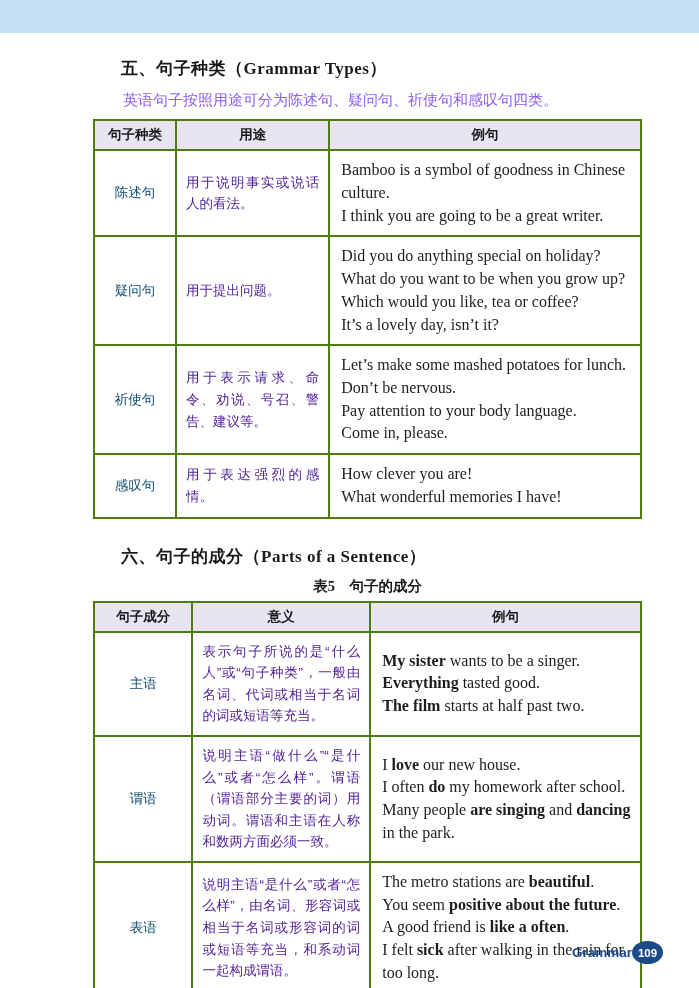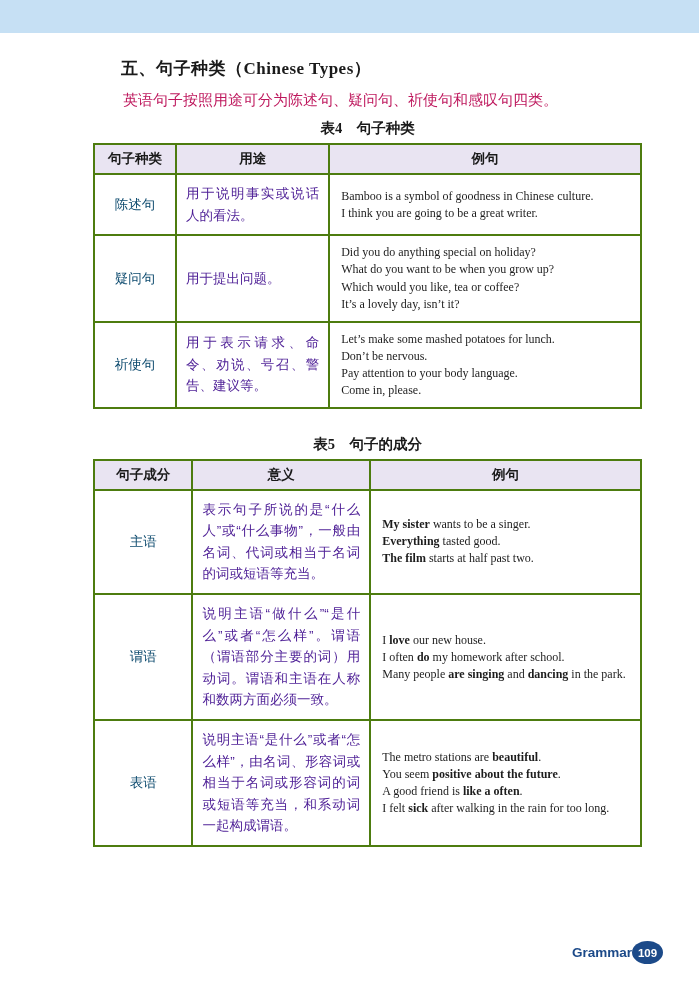--- a/index.html
+++ b/index.html
@@ -11,21 +11,21 @@
   .page{position:relative;width:699px;height:988px;background:#ffffff;}
   .top-band{height:33px;width:100%;background:#c6e0f4;}
   .content{margin:0 57px 0 93px;width:549px;}
   .sec-heading{
     font-size:17px;font-weight:bold;color:#1a1a1a;
     font-family:"Liberation Serif","DejaVu Serif",serif;
     margin:24px 0 9px 28px;letter-spacing:0.5px;
   }
   .intro{
     font-size:15px;line-height:1.55;margin:0 0 7px 0;
-    text-indent:2em;color:#be185d;
+    text-indent:2em;color:#8b5cf6;
     font-family:"Liberation Serif","DejaVu Serif",serif;
   }
   .tbl-caption{
     text-align:center;font-weight:bold;font-size:14.5px;color:#1a1a1a;
     margin:4px 0 5px 0;
     font-family:"Liberation Serif","DejaVu Serif",serif;
   }
   table{
     width:549px;border-collapse:collapse;table-layout:fixed;
     margin:0 0 2px 0;
@@ -38,21 +38,21 @@
   td{vertical-align:middle;}
   td.c1{
     text-align:center;font-size:13.5px;color:#0c4a6e;padding:6px 4px;
   }
   td.c2{
     font-size:13.5px;line-height:1.6;color:#4c1d95;
     padding:8px 9px;text-align:justify;
   }
   td.c3{
     font-family:"Liberation Serif","DejaVu Serif",serif;
-    font-size:12px;line-height:1.42;color:#1d1d1d;
+    font-size:16px;line-height:1.42;color:#1d1d1d;
     padding:8px 6px 8px 11px;
   }
   .ex{display:block;}
   .b{font-weight:bold;}
   #table4{margin-bottom:26px;}
   .footer{
     position:absolute;right:36px;bottom:24px;
     display:flex;align-items:center;
   }
   .footer-label{
@@ -66,24 +66,23 @@
   }
 </style>
 </head>
 <body>
 
 <div class="page">
   <div class="top-band"></div>
 
   <div class="content">
 
-    <div class="sec-heading">五、句子种类（Chinese Types）</div>
+    <div class="sec-heading">五、句子种类（Grammar Types）</div>
     <p class="intro">英语句子按照用途可分为陈述句、疑问句、祈使句和感叹句四类。</p>
 
-    <div class="tbl-caption">表4　句子种类</div>
     <table id="table4">
       <colgroup>
           <col style="width:15%">
           <col style="width:28%">
           <col style="width:57%">
         </colgroup>
       <thead>
           <tr>
             <th>句子种类</th>
             <th>用途</th>
@@ -112,42 +111,51 @@
           <tr>
             <td class="c1">祈使句</td>
             <td class="c2">用于表示请求、命令、劝说、号召、警告、建议等。</td>
             <td class="c3">
               <span class="ex"><span>Let’s make some mashed potatoes for lunch.</span></span>
               <span class="ex"><span>Don’t be nervous.</span></span>
               <span class="ex"><span>Pay attention to your body language.</span></span>
               <span class="ex"><span>Come in, please.</span></span>
             </td>
           </tr>
+          <tr>
+            <td class="c1">感叹句</td>
+            <td class="c2">用于表达强烈的感情。</td>
+            <td class="c3">
+              <span class="ex"><span>How clever you are!</span></span>
+              <span class="ex"><span>What wonderful memories I have!</span></span>
+            </td>
+          </tr>
         </tbody>
     </table>
 
+    <div class="sec-heading">六、句子的成分（Parts of a Sentence）</div>
 
     <div class="tbl-caption">表5　句子的成分</div>
     <table id="table5">
       <colgroup>
           <col style="width:18%">
           <col style="width:32.5%">
           <col style="width:49.5%">
         </colgroup>
       <thead>
           <tr>
             <th>句子成分</th>
             <th>意义</th>
             <th>例句</th>
           </tr>
         </thead>
       <tbody>
           <tr>
             <td class="c1">主语</td>
-            <td class="c2">表示句子所说的是“什么人”或“什么事物”，一般由名词、代词或相当于名词的词或短语等充当。</td>
+            <td class="c2">表示句子所说的是“什么人”或“句子种类”，一般由名词、代词或相当于名词的词或短语等充当。</td>
             <td class="c3">
               <span class="ex"><span class="b">My sister</span><span> wants to be a singer.</span></span>
               <span class="ex"><span class="b">Everything</span><span> tasted good.</span></span>
               <span class="ex"><span class="b">The film</span><span> starts at half past two.</span></span>
             </td>
           </tr>
           <tr>
             <td class="c1">谓语</td>
             <td class="c2">说明主语“做什么”“是什么”或者“怎么样”。谓语（谓语部分主要的词）用动词。谓语和主语在人称和数两方面必须一致。</td>
             <td class="c3">

